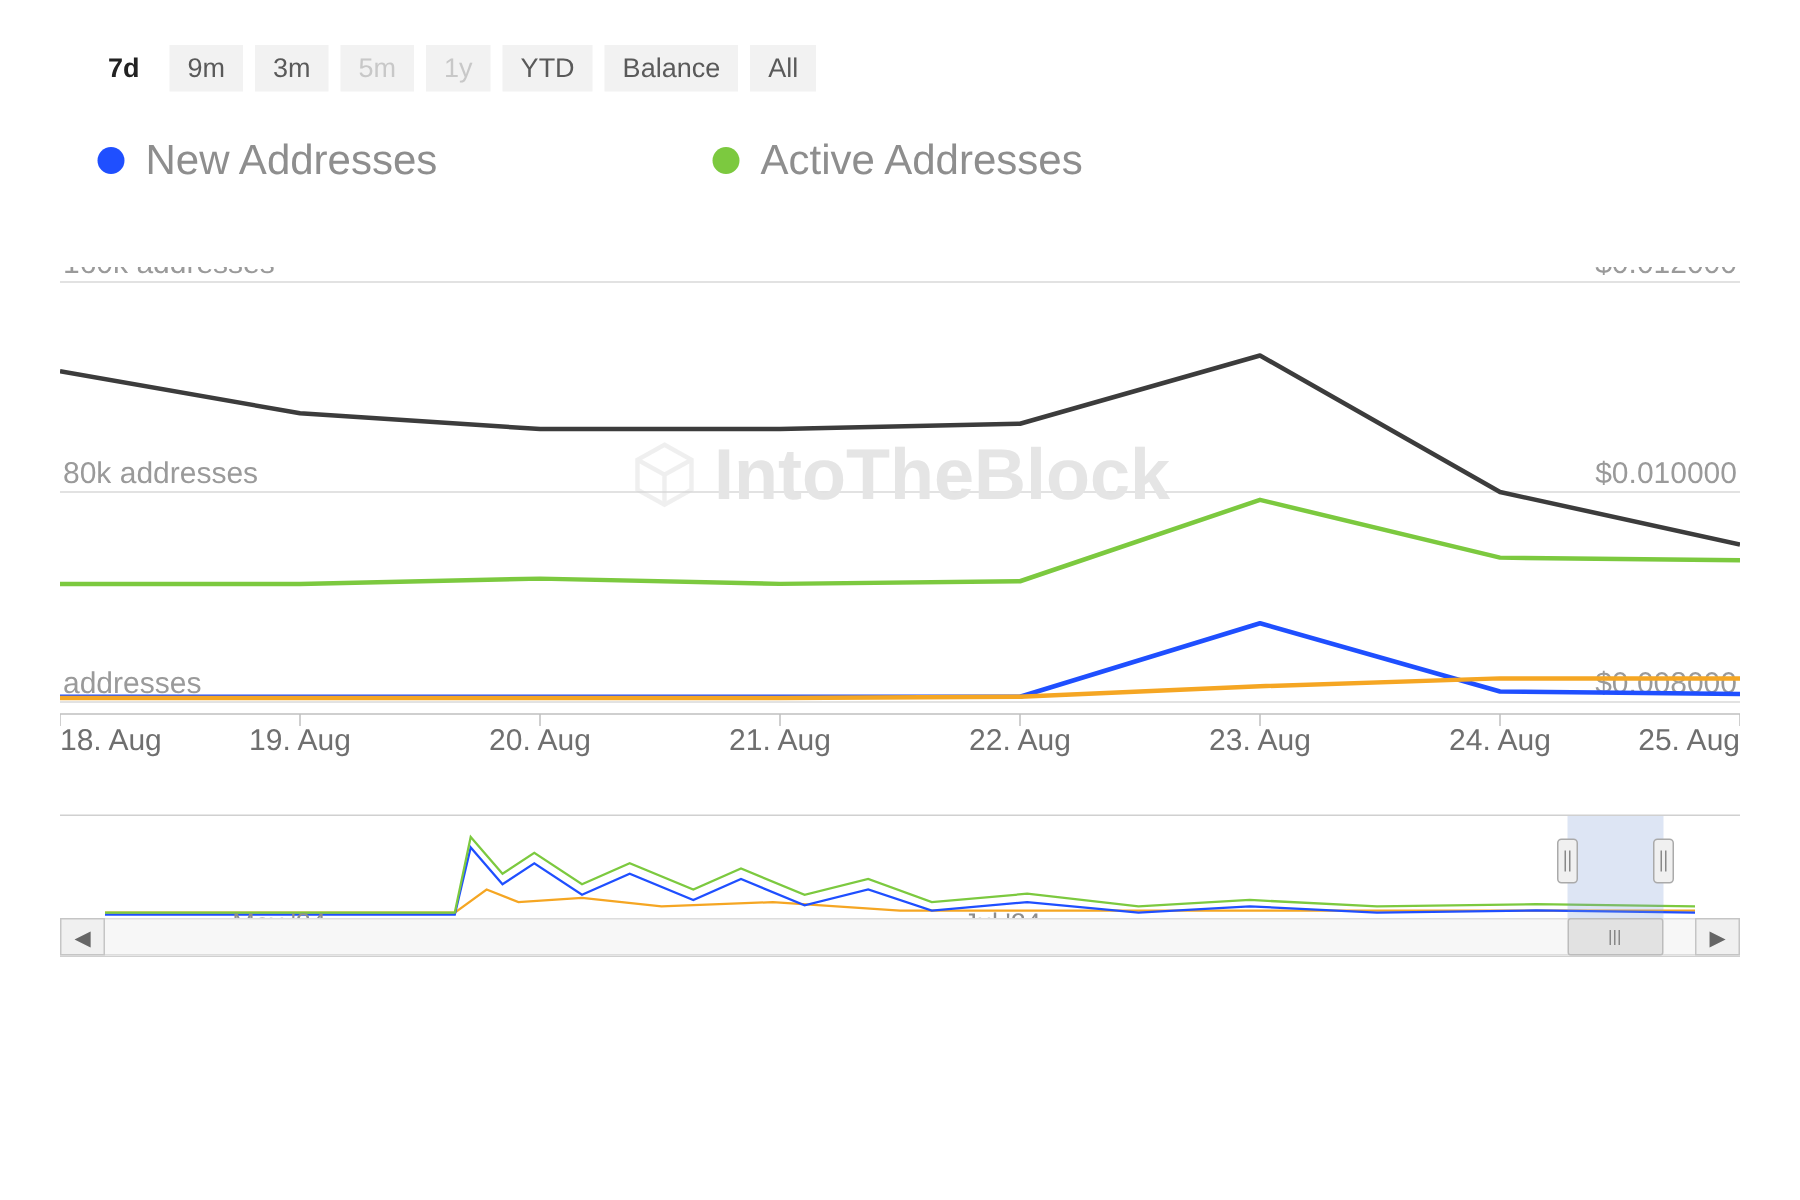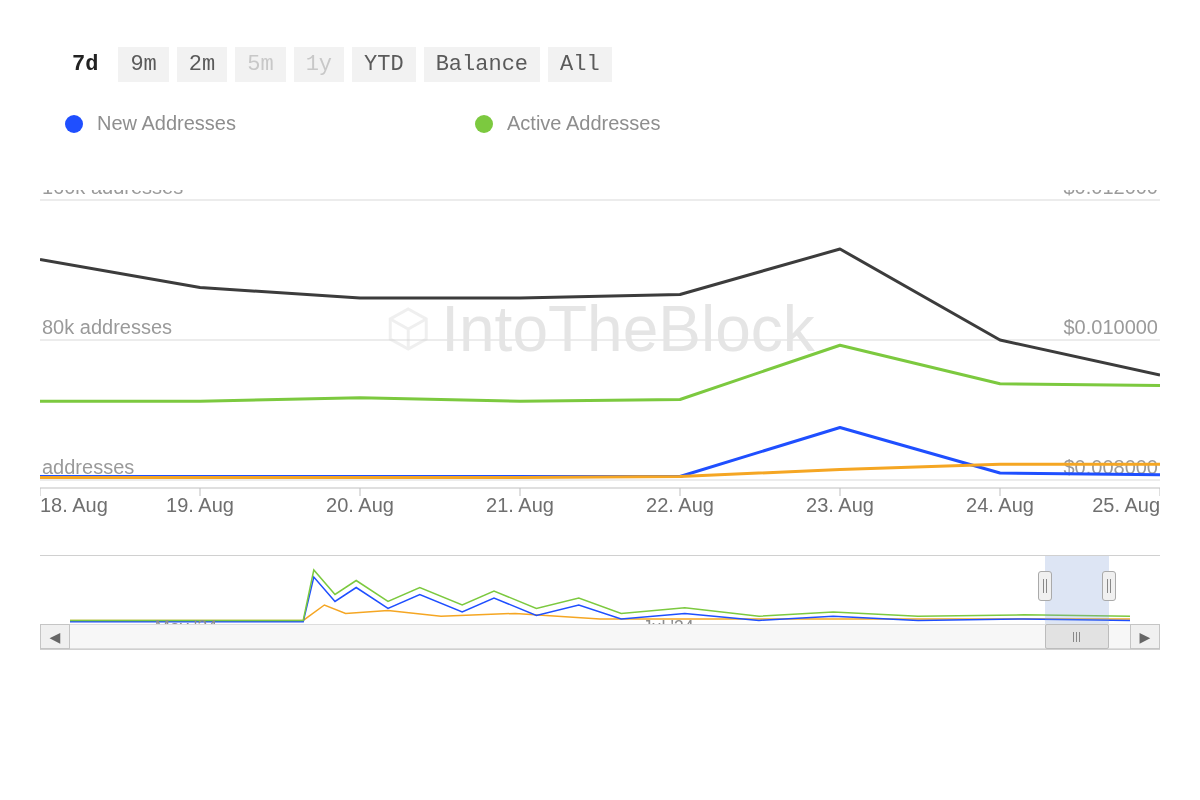--- a/index.html
+++ b/index.html
@@ -16,25 +16,24 @@
   .range-row {
     display: flex;
     gap: 8px;
     margin-bottom: 30px;
     padding-left: 20px;
   }
   .range-btn {
     background: #f2f2f2;
     border: none;
     padding: 5px 12px;
-    font-size: 22px;
+    font-size: 18px;
     color: #5a5a5a;
     cursor: pointer;
-    font-family: Liberation Mono, monospace;
-    margin-top: 17px;
+    font-family: Liberation Sans, sans-serif;
   }
   .range-btn.active {
     background: transparent;
     font-weight: 700;
     color: #222;
   }
   .range-btn.disabled {
     color: #c8c8c8;
     cursor: default;
   }
@@ -52,36 +51,36 @@
     gap: 14px;
     cursor: pointer;
   }
   .swatch {
     width: 18px;
     height: 18px;
     border-radius: 50%;
     flex: 0 0 18px;
   }
   .legend-label {
-    font-size: 20px;
+    font-size: 28px;
     color: #8e8e8e;
   }
   .chart-wrap {
     position: relative;
     height: 330px;
     margin-bottom: 35px;
   }
   .chart-wrap svg { display: block; }
   .wm {
     position: absolute;
     left: 50%;
     top: 42%;
     transform: translate(-50%, -50%);
-    font-size: 64px;
-    font-weight: 400;
+    font-size: 48px;
+    font-weight: 700;
     color: #e5e5e5;
     display: flex;
     align-items: center;
     gap: 10px;
     pointer-events: none;
     user-select: none;
   }
   .wm svg { opacity: 0.4; }
   .navigator {
     position: relative;
@@ -166,21 +165,21 @@
   .scroll-thumb span {
     width: 1px; height: 10px; background: #888;
   }
 </style>
 </head>
 <body>
 
 <div class="range-row" id="range-row">
     <button class="range-btn active">7d</button>
     <button class="range-btn">9m</button>
-    <button class="range-btn">2m</button>
+    <button class="range-btn">3m</button>
     <button class="range-btn disabled">5m</button>
     <button class="range-btn disabled">1y</button>
     <button class="range-btn">YTD</button>
     <button class="range-btn">Balance</button>
     <button class="range-btn">All</button>
   </div>
 
 <div class="legend" id="legend">
     <div class="legend-item">
       <span class="swatch" style="background: rgb(31, 79, 255);"></span>

